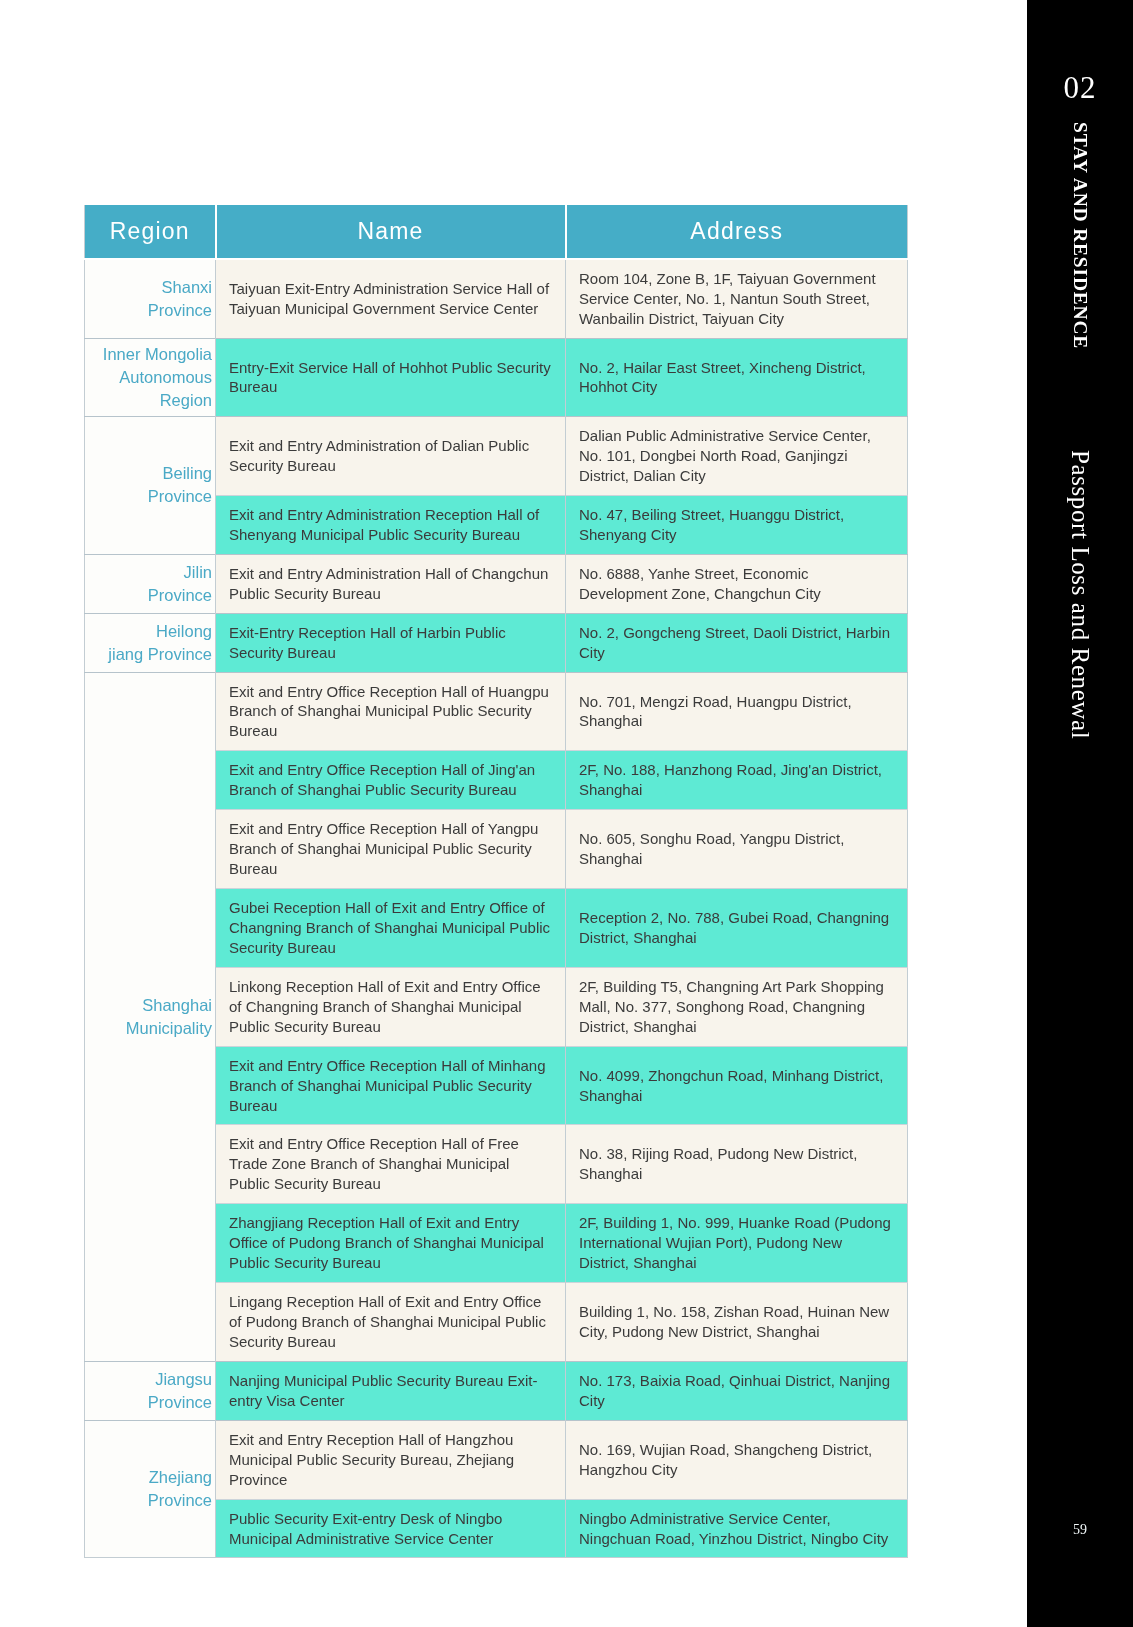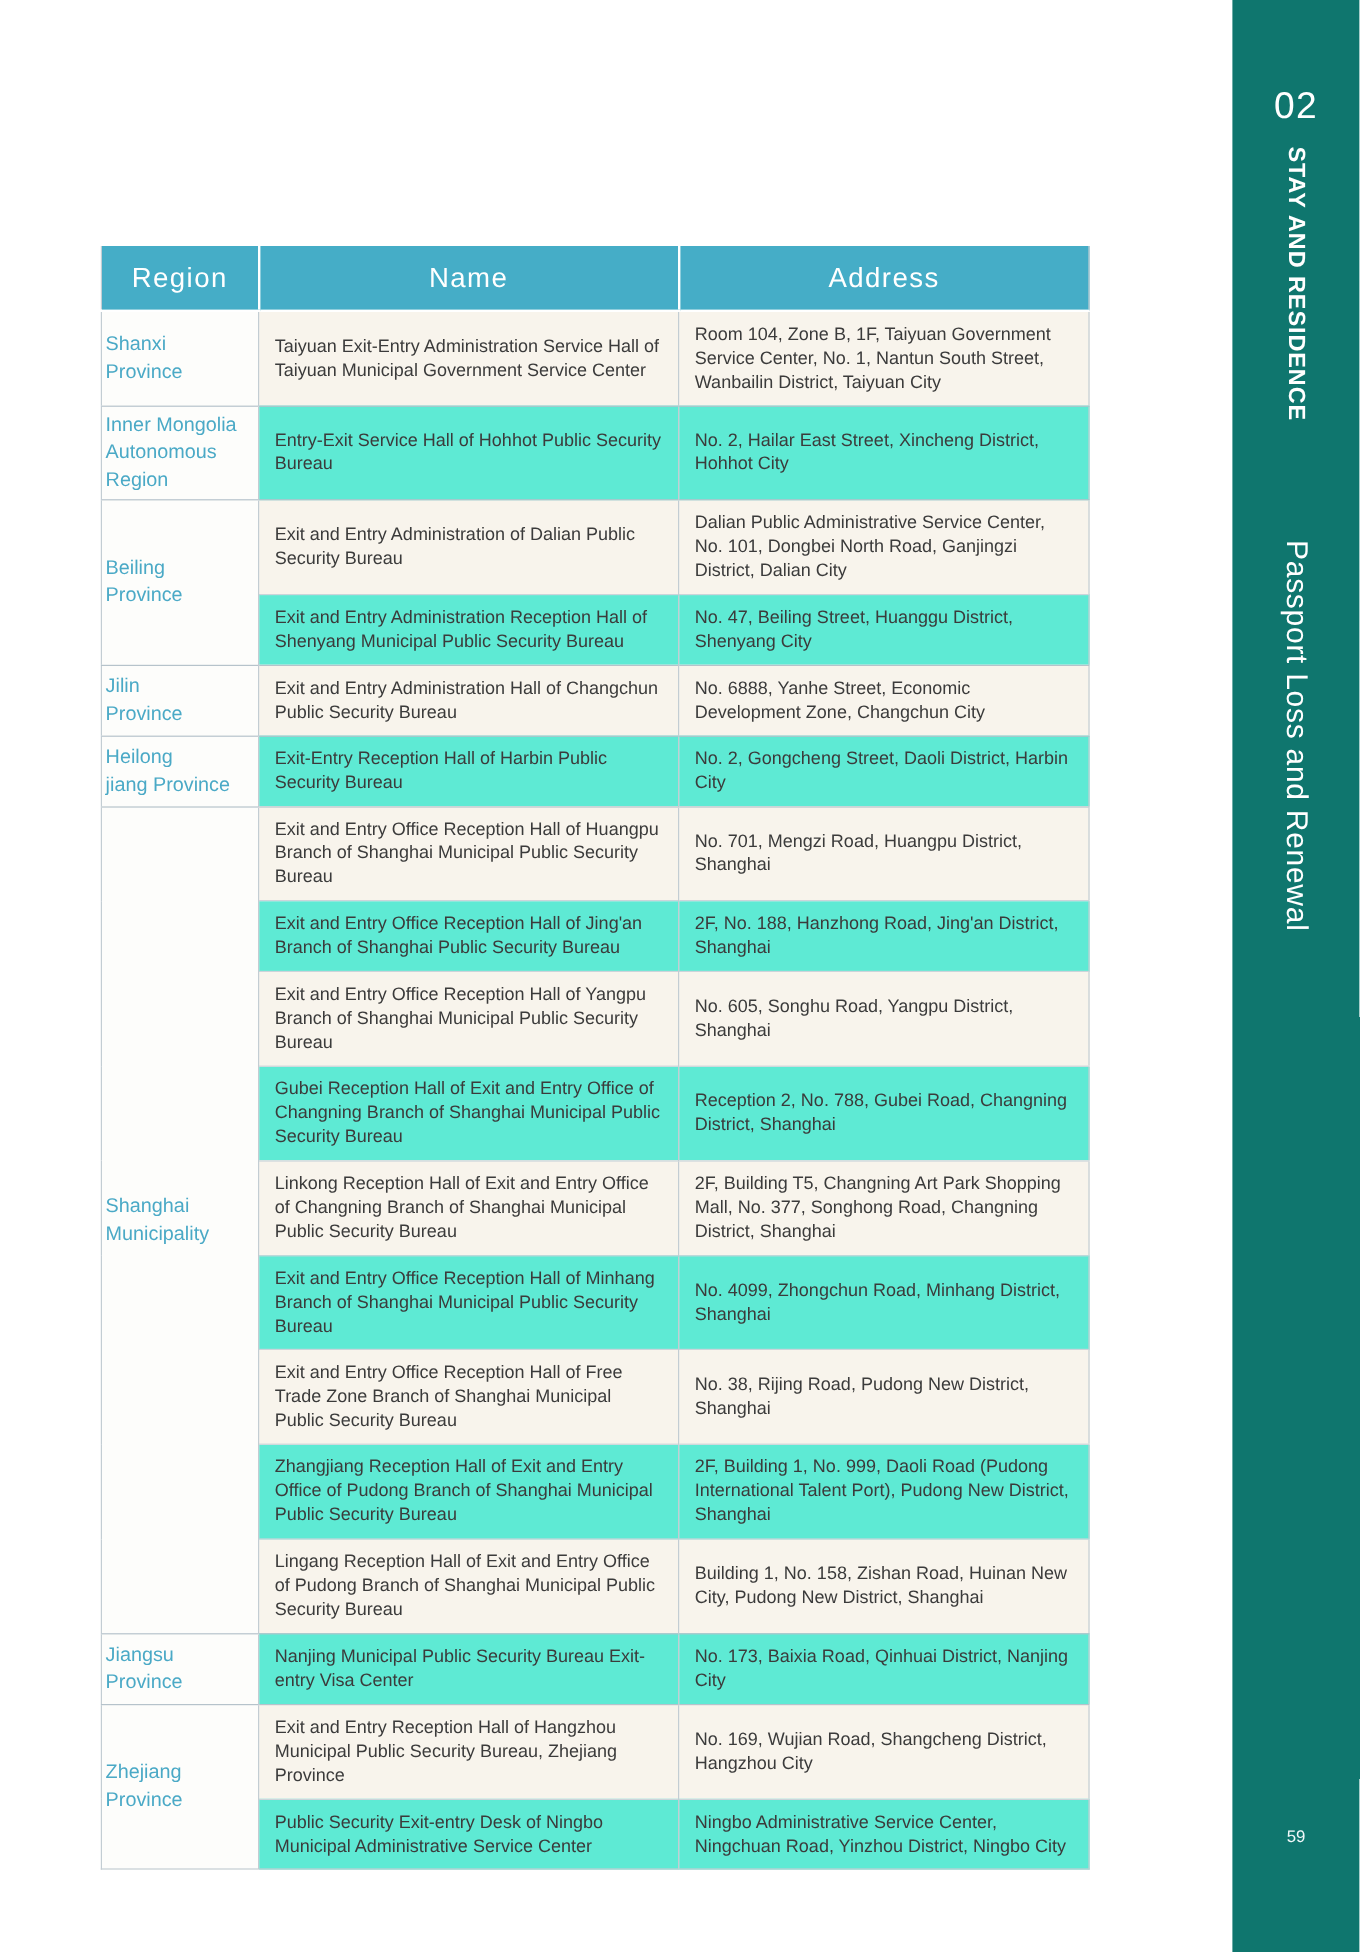--- a/index.html
+++ b/index.html
@@ -9,21 +9,22 @@
     position: relative;
     font-family: "Liberation Sans", "DejaVu Sans", sans-serif;
     overflow: hidden;
   }
 
   
   .sideband {
     position: absolute;
     left: 1027px; top: 0;
     width: 106px; height: 1627px;
-    background: #0f766e;
+    background: #000000;
+    font-family: Liberation Serif, serif;
   }
   .chapter-num {
     position: absolute; top: 70px; left: 0;
     width: 100%; text-align: center;
     color: #ffffff; font-size: 31px; font-weight: 400;
     letter-spacing: 1px;
   }
   .chapter-title {
     position: absolute; top: 122px; left: 50%;
     transform: translateX(-50%);
@@ -76,21 +77,21 @@
   }
   .office-table td.name-cell,
   .office-table td.addr-cell {
     padding: 9px 12px 9px 13px;
   }
   .office-table td.region-cell {
     background: #fdfdfb;
     color: #4AA9C6;
     font-size: 16.5px;
     line-height: 1.4;
-    text-align: left;
+    text-align: right;
     white-space: pre-line;
     padding: 4px 3px;
     border-right: 1px solid #c3cdd3;
     margin-left: 23px;
   }
   .office-table td.name-cell { border-right: 1px solid #c3cdd3; }
 
   tr.stripe-cream td.name-cell, tr.stripe-cream td.addr-cell { background: #f8f4ec; }
   tr.stripe-white td.name-cell, tr.stripe-white td.addr-cell { background: #5eead4; }
 
@@ -177,21 +178,21 @@
       <tr class="stripe-white row-inner">
         <td class="name-cell">Exit and Entry Office Reception Hall of Minhang Branch of Shanghai Municipal Public Security Bureau</td>
         <td class="addr-cell">No. 4099, Zhongchun Road, Minhang District, Shanghai</td>
       </tr>
       <tr class="stripe-cream row-inner">
         <td class="name-cell">Exit and Entry Office Reception Hall of Free Trade Zone Branch of Shanghai Municipal Public Security Bureau</td>
         <td class="addr-cell">No. 38, Rijing Road, Pudong New District, Shanghai</td>
       </tr>
       <tr class="stripe-white row-inner">
         <td class="name-cell">Zhangjiang Reception Hall of Exit and Entry Office of Pudong Branch of Shanghai Municipal Public Security Bureau</td>
-        <td class="addr-cell">2F, Building 1, No. 999, Daoli Road (Pudong International Talent Port), Pudong New District, Shanghai</td>
+        <td class="addr-cell">2F, Building 1, No. 999, Huanke Road (Pudong International Wujian Port), Pudong New District, Shanghai</td>
       </tr>
       <tr class="stripe-cream row-inner">
         <td class="name-cell">Lingang Reception Hall of Exit and Entry Office of Pudong Branch of Shanghai Municipal Public Security Bureau</td>
         <td class="addr-cell">Building 1, No. 158, Zishan Road, Huinan New City, Pudong New District, Shanghai</td>
       </tr>
       <tr class="stripe-white group-start">
         <td class="region-cell" rowspan="1">Jiangsu
 Province</td>
         <td class="name-cell">Nanjing Municipal Public Security Bureau Exit-entry Visa Center</td>
         <td class="addr-cell">No. 173, Baixia Road, Qinhuai District, Nanjing City</td>

